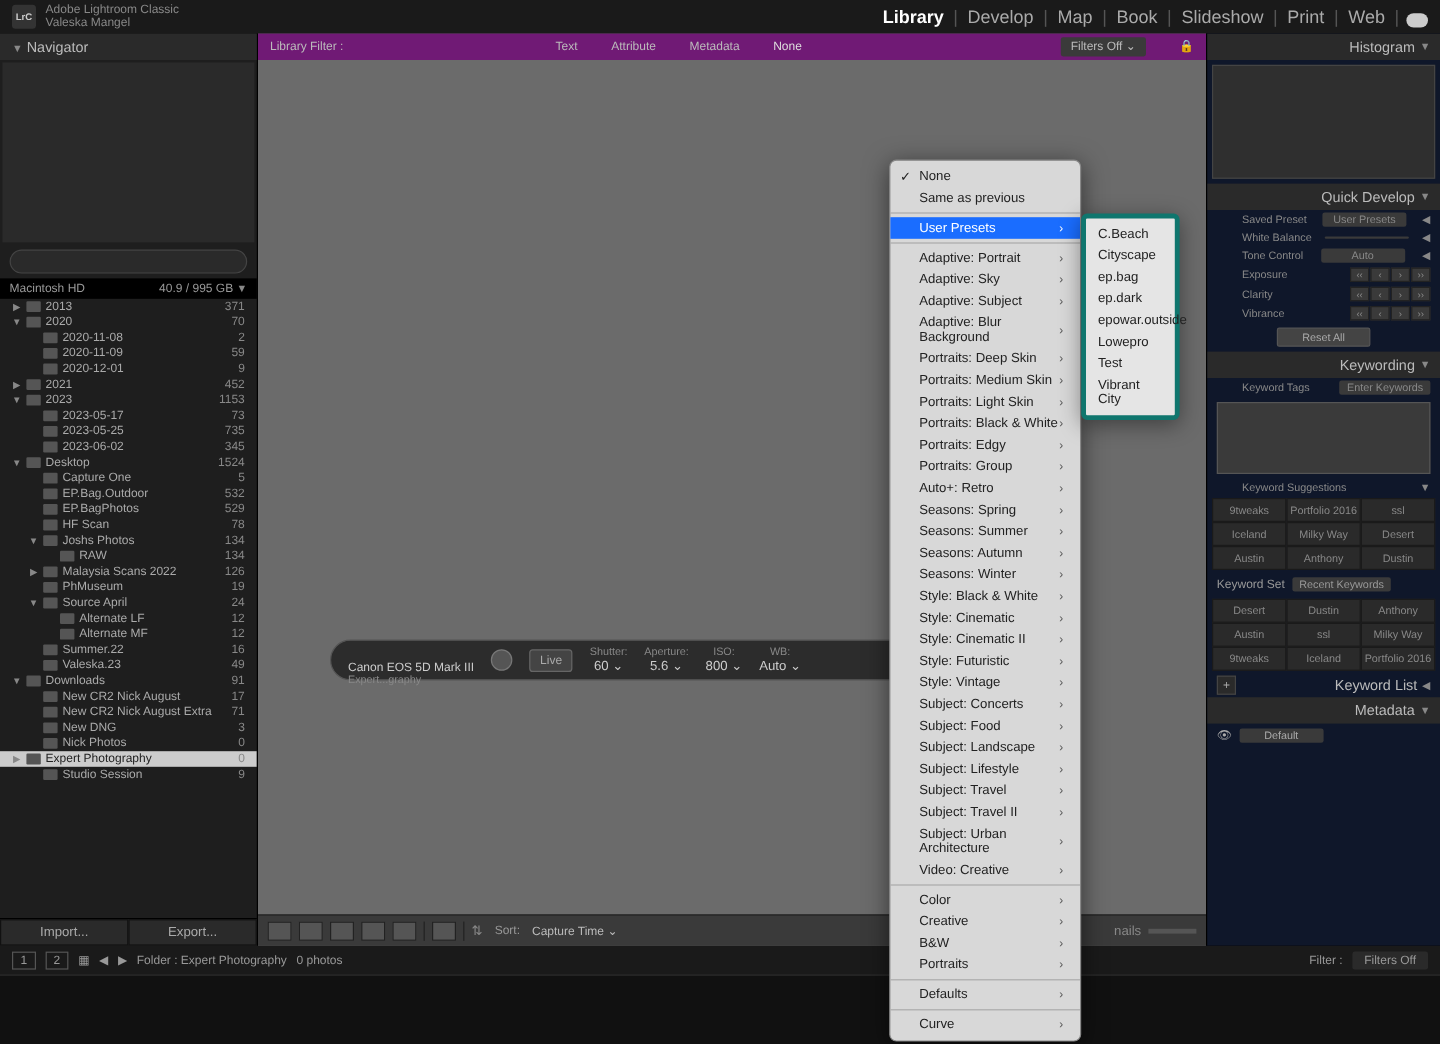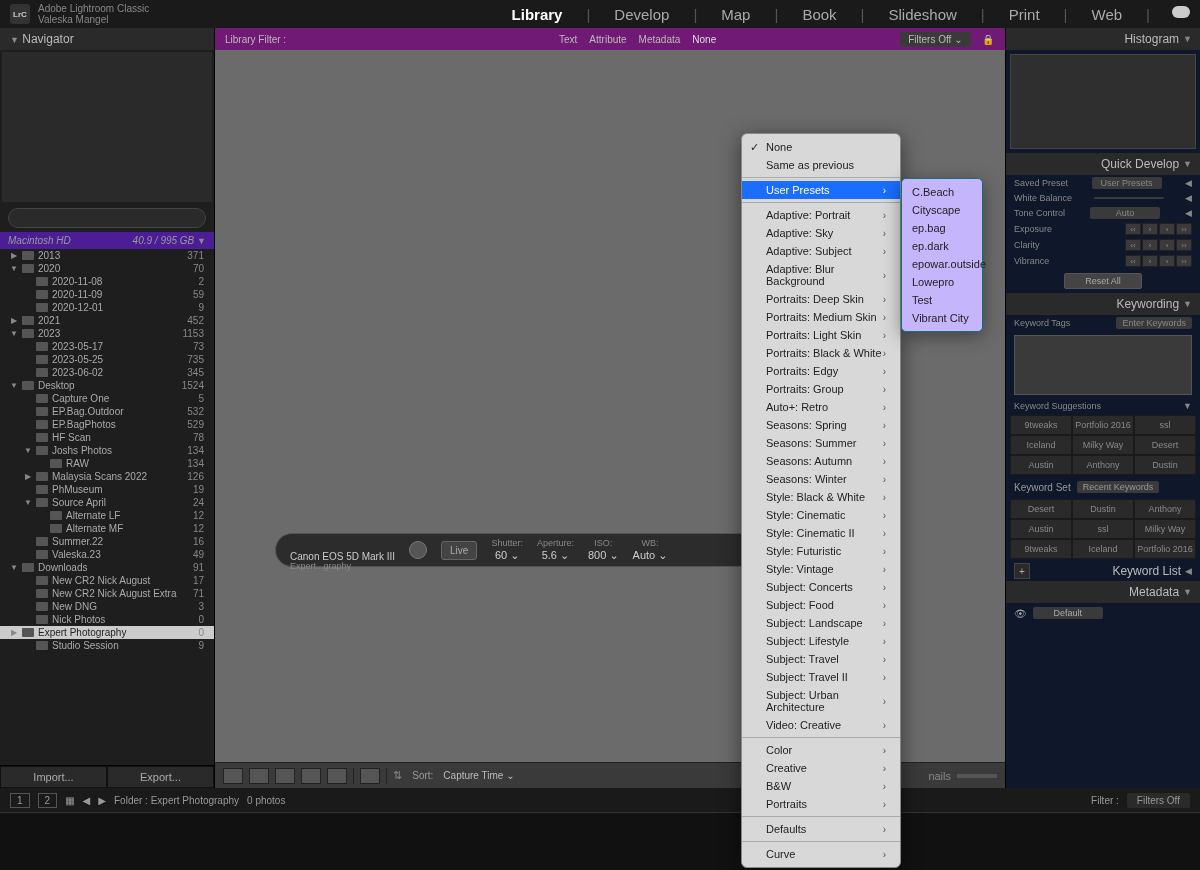--- a/index.html
+++ b/index.html
@@ -1,65 +1,65 @@
 <!DOCTYPE html>
 <html><head>
 <meta charset="utf-8">
 <style>
 * { margin:0; padding:0; box-sizing:border-box; font-family:"Segoe UI",Arial,sans-serif; }
 body { background:#000; color:#aaa; width:1200px; height:870px; overflow:hidden; font-size:11px; position:relative; }
 .topbar { height:28px; background:#1a1a1a; display:flex; align-items:center; padding:0 10px; justify-content:space-between; }
 .topbar-left { display:flex; align-items:center; gap:8px; }
 .lrc-logo { width:20px; height:20px; background:#333; border-radius:3px; display:flex; align-items:center; justify-content:center; font-size:8px; color:#ccc; font-weight:bold; }
 .app-title { font-size:10px; color:#888; line-height:1.1; }
-.modules { display:flex; gap:16px; font-size:15px; color:#aaa; align-items:flex-start; }
+.modules { display:flex; gap:0; font-size:15px; color:#aaa; align-items:flex-end; }
 .modules span { padding:0 8px; cursor:pointer; }
 .modules .sep { color:#555; padding:0; }
 .modules .active { color:#fff; font-weight:600; }
 .cloud-icon { width:18px; height:12px; background:#ccc; border-radius:6px; margin-left:6px; }
 
 .main { display:flex; height:calc(100% - 28px - 24px - 58px); }
 .left-panel { width:215px; background:#1e1e1e; border-right:1px solid #000; display:flex; flex-direction:column; }
 .panel-header { background:#2a2a2a; padding:4px 10px; font-size:12px; color:#bbb; display:flex; justify-content:space-between; align-items:center; }
 .nav-preview { height:150px; background:#2a2a2a; margin:2px; }
 .search-box { margin:4px 8px; height:20px; background:#2a2a2a; border:1px solid #444; border-radius:10px; }
-.disk-header { background:#4c1d95; padding:3px 8px; display:flex; justify-content:space-between; font-size:10px; color:#999;font-style:italic; }
+.disk-header { background:#000000; padding:3px 8px; display:flex; justify-content:space-between; font-size:10px; color:#999; }
 .folder-tree { flex:1; overflow-y:auto; font-size:10px; }
 .folder-row { display:flex; align-items:center; padding:1px 4px; justify-content:space-between; cursor:pointer; }
 .folder-row.selected { background:#ccc; color:#222; }
 .folder-left { display:flex; align-items:center; gap:4px; }
 .tri { width:8px; display:inline-block; text-align:center; font-size:8px; color:#888; }
 .folder-icon { width:12px; height:9px; background:#555; border-radius:1px; display:inline-block; }
 .count { color:#888; padding-right:6px; font-size:10px; }
 .import-export { display:flex; border-top:1px solid #000; }
 .import-export button { flex:1; background:#2a2a2a; border:1px solid #111; color:#aaa; padding:4px; font-size:11px; cursor:pointer; }
 
 .center { flex:1; background:#6b6b6b; display:flex; flex-direction:column; position:relative; }
 .filter-bar { background:#701a75; height:22px; display:flex; align-items:center; padding:0 10px; font-size:10px; color:#bbb; justify-content:space-between; }
-.filter-right { display:flex; gap:12px; align-items:center; }
+.filter-right { display:flex; gap:28px; align-items:center; }
 .filter-off { background:#3a3a3a; padding:2px 8px; border-radius:2px; font-size:10px; }
 .grid-area { flex:1; position:relative; }
 .toolbar-bottom { background:#3a3a3a; height:26px; display:flex; align-items:center; padding:0 8px; gap:6px; border-top:1px solid #222; }
 .tb-icon { width:20px; height:16px; background:#555; border:1px solid #222; cursor:pointer; }
 .tb-sep { width:1px; height:16px; background:#222; }
 .sort-label { font-size:10px; color:#999; margin-left:4px; }
 
 .tether-bar { position:absolute; left:275px; top:533px; height:34px; background:#2c2c2c; border:1px solid #555; border-radius:17px; display:flex; align-items:center; padding:0 14px; gap:14px; font-size:10px; color:#aaa; z-index:3; }
 .tether-camera { display:flex; flex-direction:column; line-height:1.1; }
 .tether-field { display:flex; flex-direction:column; align-items:center; line-height:1.2; }
 .tether-field .lbl { font-size:9px; color:#888; }
 .tether-field .val { font-size:11px; color:#ccc; }
 .live-btn { background:#444; padding:3px 8px; border-radius:3px; border:1px solid #666; }
 .capture-btn { width:18px; height:18px; border-radius:50%; background:#555; border:1px solid #777; }
 .tether-close { width:18px; height:18px; border-radius:3px; background:#3a3a3a; display:flex; align-items:center; justify-content:center; color:#888; border:1px solid #555; margin-left:4px; }
 
 .right-panel { width:195px; background:#0f172a; border-left:1px solid #000; display:flex; flex-direction:column; overflow-y:auto; font-size:10px; }
 .rp-header { background:#2a2a2a; padding:4px 8px; text-align:right; color:#bbb; font-size:12px; display:flex; justify-content:flex-end; align-items:center; gap:4px; }
 .histo-box { height:95px; background:#2f2f2f; margin:4px; border:1px solid #444; }
-.qd-row { display:flex; justify-content:space-between; align-items:center; padding:2px 8px; color:#888; font-size:9px; }
+.qd-row { display:flex; justify-content:space-between; align-items:center; padding:2px 8px; color:#888; font-size:9px;margin-left:21px; }
 .qd-select { background:#3a3a3a; padding:1px 6px; border-radius:2px; min-width:70px; text-align:center; font-size:9px; }
 .qd-btns { display:flex; gap:1px; }
 .qd-btn { width:16px; height:12px; background:#3a3a3a; border:1px solid #222; font-size:8px; display:flex; align-items:center; justify-content:center; }
 .reset-btn { background:#444; padding:2px 20px; margin:4px auto; display:block; border:1px solid #555; color:#aaa; font-size:9px; border-radius:2px; cursor:pointer; }
 .kw-input { background:#3a3a3a; border:1px solid #555; padding:3px 6px; margin:4px 8px; color:#888; font-size:10px; }
 .kw-grid { display:grid; grid-template-columns:1fr 1fr 1fr; gap:0; margin:2px 4px; }
 .kw-cell { background:#2a2a2a; border:1px solid #1a1a1a; padding:4px 2px; text-align:center; font-size:9px; color:#888; }
 .kw-set-row { display:flex; padding:4px 8px; gap:6px; align-items:center; font-size:10px; color:#999; }
 .plus-icon { width:16px; height:16px; background:#2a2a2a; display:flex; align-items:center; justify-content:center; margin:2px 8px; border:1px solid #444; }
 .meta-row { padding:4px 8px; display:flex; gap:6px; align-items:center; }
@@ -73,21 +73,21 @@
 .filter-pill { background:#2a2a2a; padding:2px 10px; border-radius:2px; }
 
 
 .preset-menu { position:absolute; left:741px; top:133px; width:160px; background:#d8d8d8; border:1px solid #888; border-radius:6px; box-shadow:0 4px 20px rgba(0,0,0,0.5); z-index:10; color:#222; font-size:11px; padding:4px 0; max-height:740px; }
 .preset-item { padding:3px 14px 3px 24px; display:flex; justify-content:space-between; align-items:center; cursor:pointer; position:relative; }
 .preset-item.highlighted { background:#1a6dff; color:#fff; }
 .preset-item .chev { font-size:10px; color:#555; }
 .preset-item.highlighted .chev { color:#fff; }
 .preset-sep { height:1px; background:#aaa; margin:3px 0; }
 .check { position:absolute; left:8px; }
-.submenu { position:absolute; left:901px; top:178px; width:82px; background:#c4b5fd; border:1px solid #0f766e; border-radius:5px; box-shadow:0 4px 18px rgba(0,0,0,0.4); z-index:11; color:#222; font-size:11px; padding:4px 0; }
+.submenu { position:absolute; left:901px; top:178px; width:82px; background:#e5e5e5; border:4px solid #0f766e; border-radius:5px; box-shadow:0 4px 18px rgba(0,0,0,0.4); z-index:11; color:#222; font-size:11px; padding:4px 0; }
 .submenu-item { padding:3px 10px; cursor:pointer; }
 .tri-marker { font-size:9px; color:#888; }
 </style>
 </head>
 <body>
 
 <div class="topbar">
   <div class="topbar-left">
     <div class="lrc-logo">LrC</div>
     <div class="app-title">

